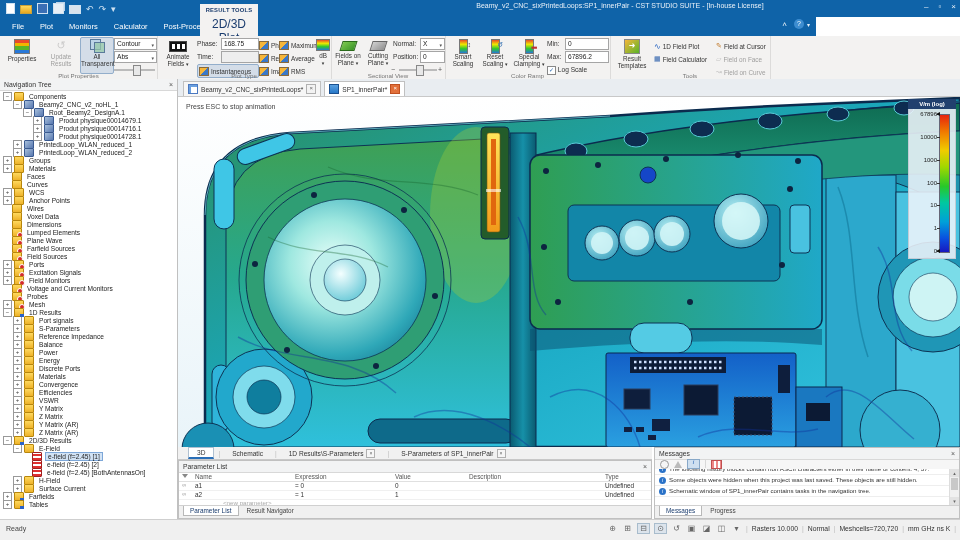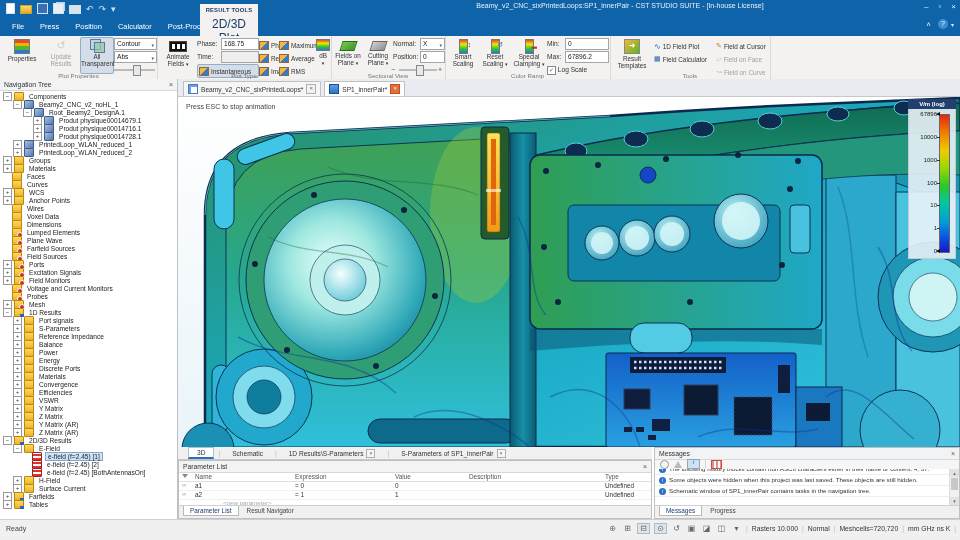--- a/index.html
+++ b/index.html
@@ -12,21 +12,21 @@
   .qi-new{background:#fff;border:1px solid #cfe2f2;width:7px;height:9px;}
   .qi-open{background:linear-gradient(#ffd95e,#e8a820);width:10px;height:7px;border:1px solid #caa23a;margin-top:2px;}
   .qi-save{background:#3a6fb5;border:1px solid #cfe2f2;}
   .qi-copy{background:#e8eef5;border:1px solid #cfe2f2;box-shadow:2px -2px 0 -1px #bcd2e8;}
   .qi-print{background:#d8e2ec;border:1px solid #cfe2f2;width:10px;height:7px;margin-top:2px;}
   .qi-char{color:#cfe2f2;font-size:9px;line-height:11px;width:auto;}
   .apptitle{position:absolute;left:430px;top:2px;width:380px;color:#e9f1f8;font-size:7px;text-align:center;white-space:nowrap;}
   .winbtns{position:absolute;right:4px;top:0;display:flex;gap:10px;color:#e9f1f8;font-size:8px;}
   .wbtn{cursor:default;line-height:14px;}
   
-  .menurow{position:absolute;left:0;top:17px;width:960px;height:19px;background:#0f63a8;}
+  .menurow{position:absolute;left:0;top:17px;width:816px;height:19px;background:#0f63a8;}
   .menutabs{position:absolute;left:4px;top:0;display:flex;height:19px;align-items:center;}
   .mtab{color:#fff;font-size:7.5px;padding:0 8px;line-height:19px;}
   .ctxbox{position:absolute;left:200px;top:-13px;width:58px;height:32px;background:#f3f2f1;text-align:center;}
   .ctxhdr{font-size:5.8px;color:#1a3c6e;letter-spacing:.2px;padding-top:3px;font-weight:bold;}
   .ctxtab{font-size:12px;color:#1a3c6e;margin-top:4px;}
   .ribctl{position:absolute;right:6px;top:2px;display:flex;gap:7px;align-items:center;color:#e9f1f8;font-size:8px;}
   .helpbtn{width:10px;height:10px;border-radius:50%;background:#3d8dd0;color:#fff;font-size:7px;text-align:center;line-height:10px;}
   .helpcaret{font-size:6px;margin-left:-4px;}
   
   .ribbon{position:absolute;left:0;top:36px;width:960px;height:43px;background:#f3f2f1;border-bottom:1px solid #c6c6c6;}
@@ -163,22 +163,22 @@
     <div class="winbtns">
       <span class="wbtn">–</span>
       <span class="wbtn">▫</span>
       <span class="wbtn">×</span>
     </div>
   </div>
 
   <div class="menurow">
     <div class="menutabs" id="menu-tabs">
         <div class="mtab">File</div>
-        <div class="mtab">Press</div>
-        <div class="mtab">Position</div>
+        <div class="mtab">Plot</div>
+        <div class="mtab">Monitors</div>
         <div class="mtab">Calculator</div>
         <div class="mtab">Post-Processing</div>
         <div class="mtab">View</div>
       </div>
     <div class="ctxbox">
       <div class="ctxhdr">RESULT TOOLS</div>
       <div class="ctxtab">2D/3D Plot</div>
     </div>
     <div class="ribctl">
       <span>˄</span>

